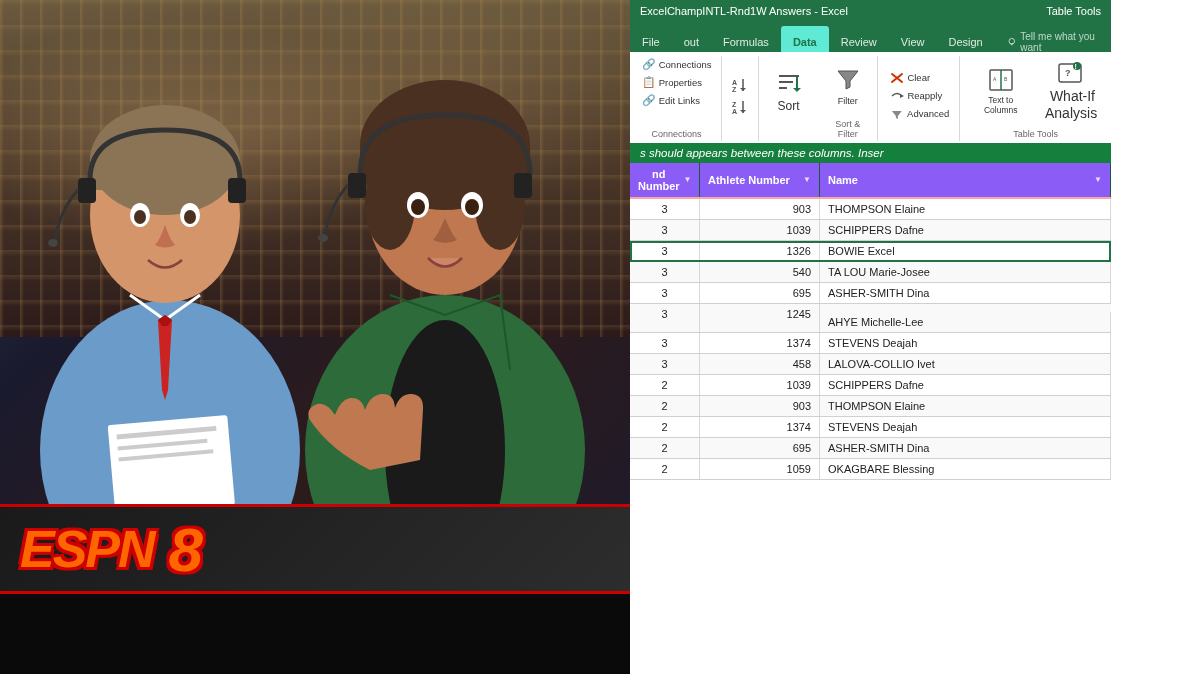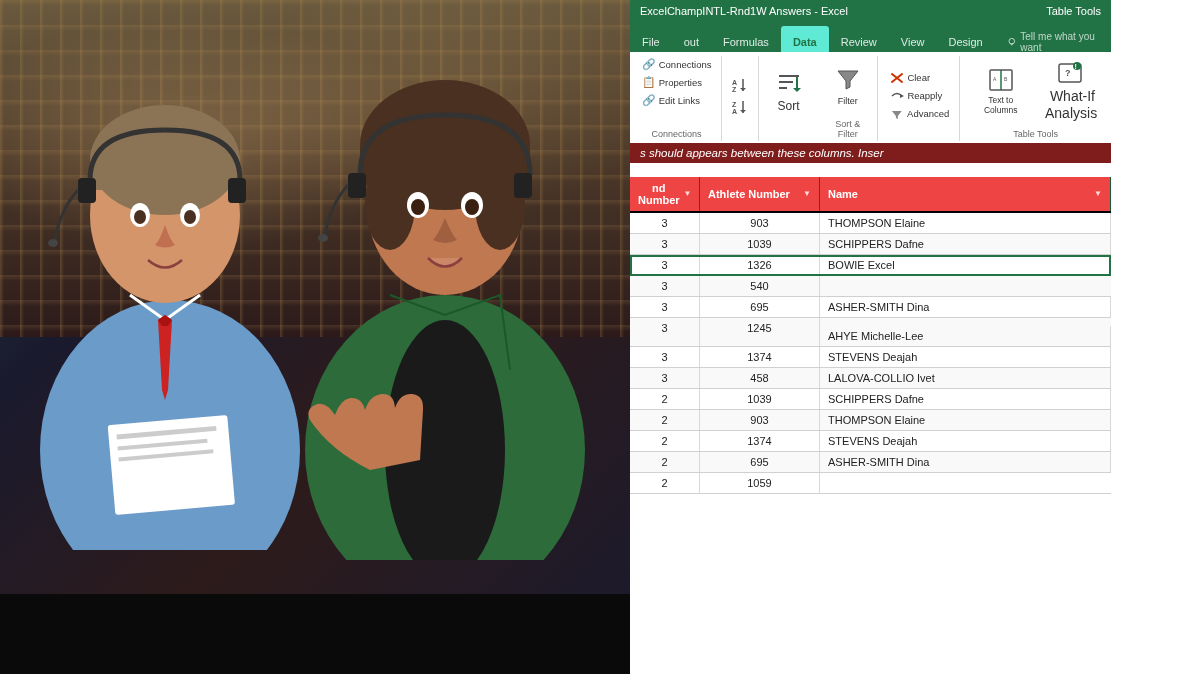--- a/index.html
+++ b/index.html
@@ -182,36 +182,35 @@
 
     .clear-reapply-group {
       display: flex;
       flex-direction: column;
       gap: 0;
       justify-content: center;
     }
 
     
     .info-bar {
-      background: #7f1d1d;
+      background: #15803d;
       color: white;
       font-size: 11.5px;
       padding: 4px 10px;
       font-style: italic;
     }
 
     
     .table-header {
       display: flex;
-      background: #ef4444;
+      background: #8b5cf6;
       color: white;
       font-size: 11px;
       font-weight: 600;
-      border-bottom: 2px solid #000000;
-      margin-top: 14px;
+      border-bottom: 2px solid #fca5a5;
     }
 
     .col-header {
       padding: 5px 8px;
       border-right: 1px solid #1a5c38;
       display: flex;
       align-items: center;
       justify-content: space-between;
       gap: 4px;
     }
@@ -241,21 +240,21 @@
 
     .table-cell {
       padding: 4px 8px;
       border-right: 1px solid #d8d8d8;
       white-space: nowrap;
       overflow: hidden;
       text-overflow: ellipsis;
     }
 
     .col-round { width: 70px; text-align: center; }
-    .col-athlete { width: 120px; text-align: center; }
+    .col-athlete { width: 120px; text-align: right; }
     .col-name { width: 180px; }
   </style>
 </head>
 <body>
 
 <div class="photo-area">
   <div class="photo-bg">
 
     <div style="position:absolute;top:0;left:0;right:0;height:50%;background:linear-gradient(180deg,#6b5a3e 0%,#4a3728 50%,#2c1a1a 100%);overflow:hidden;">
 
@@ -326,20 +325,24 @@
       <rect x="244" y="153" width="18" height="25" rx="4" fill="#222"></rect>
 
       <path d="M78 165 Q60 185 55 215" stroke="#333" stroke-width="3" fill="none"></path>
       <ellipse cx="53" cy="218" rx="5" ry="4" fill="#444"></ellipse>
 
       <path d="M120 275 L175 295 L230 275 L240 350" stroke="#1a5a28" stroke-width="2" fill="none"></path>
 
       <path d="M100 450 Q60 430 40 400 Q35 390 45 385 Q55 380 65 395 Q70 380 80 378 Q92 377 95 390 Q100 375 112 374 Q124 373 125 388 Q130 373 142 374 Q154 375 153 390 L150 440" fill="#c07850"></path>
     </svg>
 
+    <div class="espn-banner">
+      <span class="espn-logo">ESPN</span>
+      <span class="espn-num">8</span>
+    </div>
     <div class="bottom-bar"></div>
   </div>
 </div>
 
 <div class="excel-area">
 
   <div class="title-bar">
     <span>ExcelChampINTL-Rnd1W Answers - Excel</span>
     <span style="margin-left:auto;">Table Tools</span>
   </div>
@@ -508,20 +511,21 @@
       <div class="table-cell col-name" style="flex:1;">SCHIPPERS Dafne</div>
     </div>
       <div class="table-row selected">
       <div class="table-cell col-round">3</div>
       <div class="table-cell col-athlete">1326</div>
       <div class="table-cell col-name" style="flex:1;">BOWIE Excel</div>
     </div>
       <div class="table-row">
       <div class="table-cell col-round">3</div>
       <div class="table-cell col-athlete">540</div>
+      <div class="table-cell col-name" style="flex:1;">TA LOU Marie-Josee</div>
     </div>
       <div class="table-row">
       <div class="table-cell col-round">3</div>
       <div class="table-cell col-athlete">695</div>
       <div class="table-cell col-name" style="flex:1;">ASHER-SMITH Dina</div>
     </div>
       <div class="table-row">
       <div class="table-cell col-round">3</div>
       <div class="table-cell col-athlete">1245</div>
       <div class="table-cell col-name" style="flex:1;margin-top:8px;">AHYE Michelle-Lee</div>
@@ -552,15 +556,16 @@
       <div class="table-cell col-name" style="flex:1;">STEVENS Deajah</div>
     </div>
       <div class="table-row">
       <div class="table-cell col-round">2</div>
       <div class="table-cell col-athlete">695</div>
       <div class="table-cell col-name" style="flex:1;">ASHER-SMITH Dina</div>
     </div>
       <div class="table-row">
       <div class="table-cell col-round">2</div>
       <div class="table-cell col-athlete">1059</div>
+      <div class="table-cell col-name" style="flex:1;">OKAGBARE Blessing</div>
     </div>
     </div>
 </div>
 
 </body></html>

